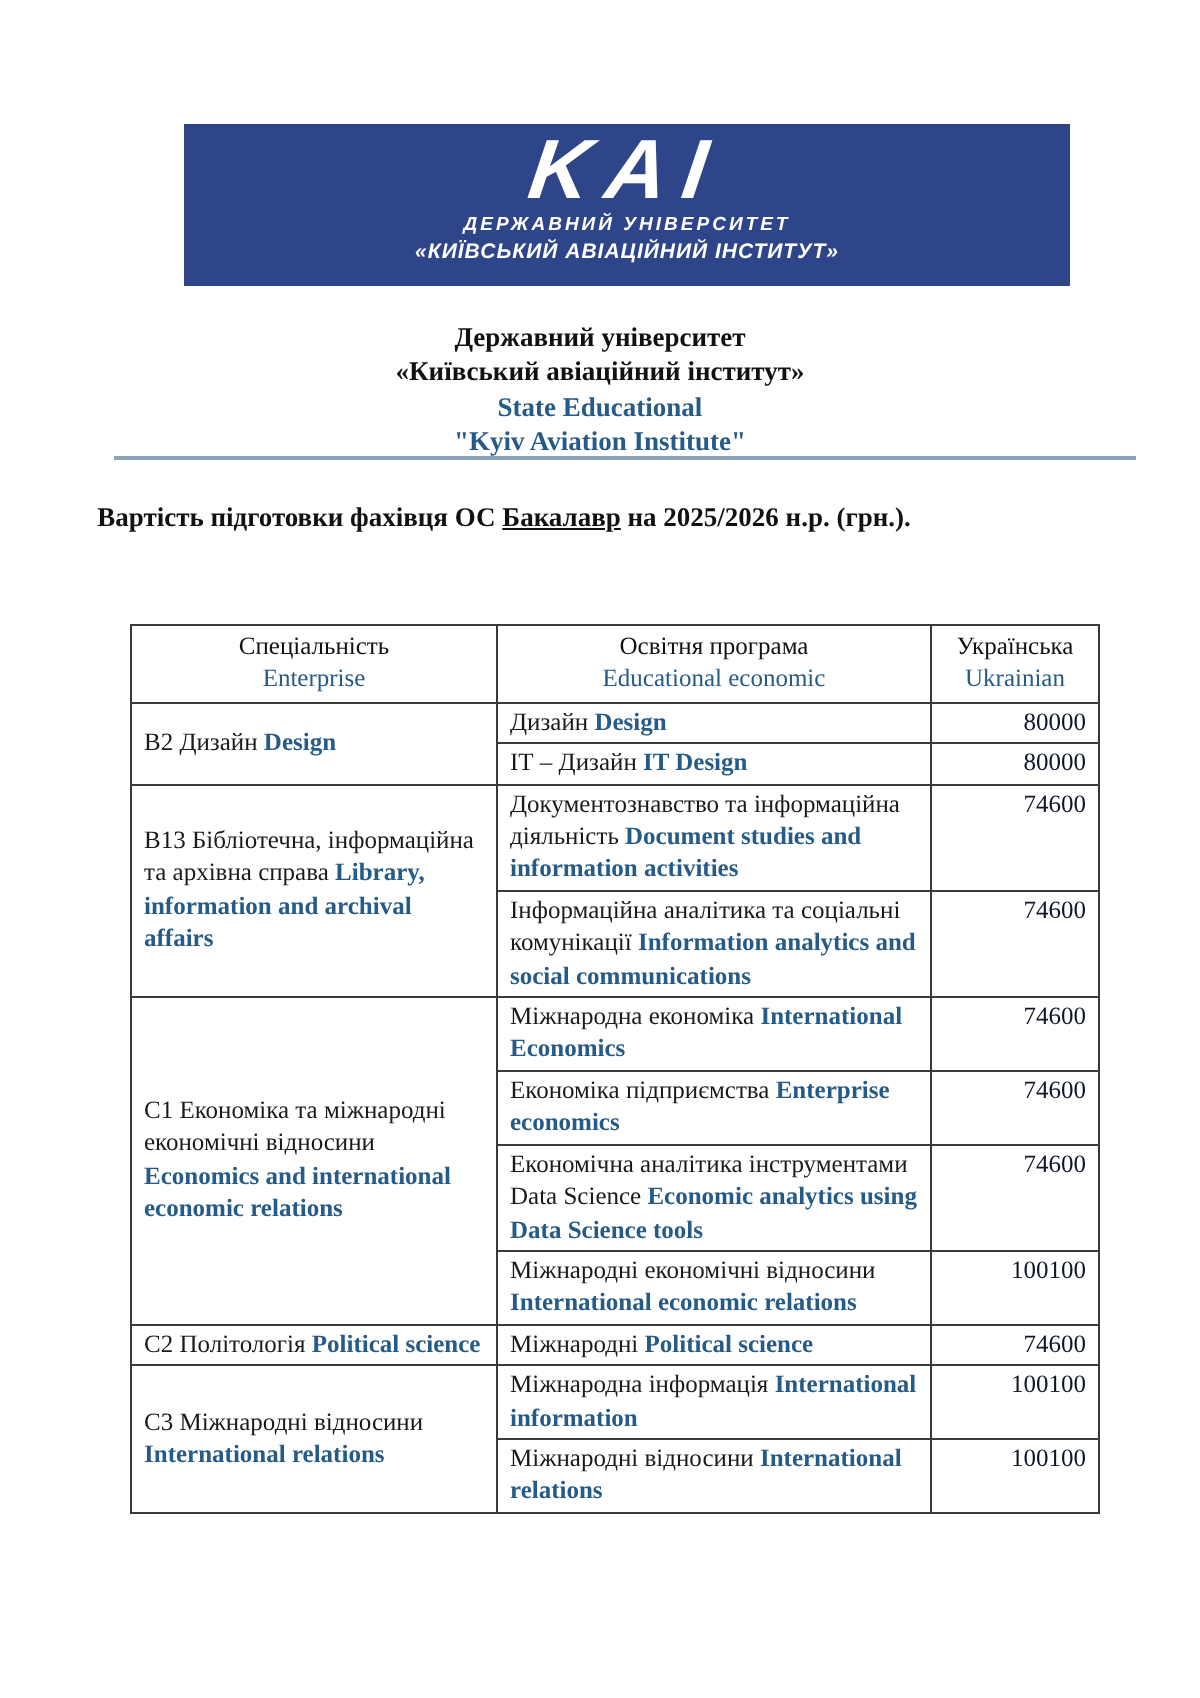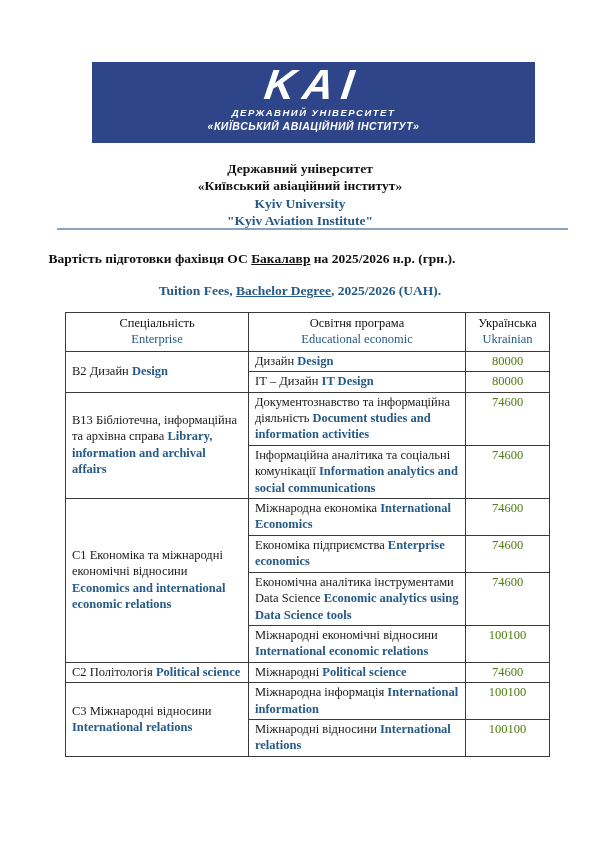--- a/index.html
+++ b/index.html
@@ -81,46 +81,45 @@
     line-height:16.4px;
   }
   table.fees th {
     text-align:center; vertical-align:middle;
     font-weight:normal; padding-top:2px; padding-bottom:3px;
   }
   th .hdr-uk { display:block; color:#111; }
   th .hdr-en { display:block; color:#265a87; }
   td.direction { vertical-align:middle; }
   td.program   { vertical-align:top; }
-  td.price     { vertical-align:top; text-align:center; color:#4d7c0f; }
+  td.price     { vertical-align:top; text-align:right; color:#0f172a; }
   .uk-text { color:#1a1a1a; font-weight:normal; }
   .en-text { color:#265a87; font-weight:bold; }
 </style>
 </head>
 <body>
 
 <div class="page">
 
   <div class="banner">
     <div class="kai">KAI</div>
     <div class="banner-sub1">ДЕРЖАВНИЙ УНІВЕРСИТЕТ</div>
     <div class="banner-sub2">«КИЇВСЬКИЙ АВІАЦІЙНИЙ ІНСТИТУТ»</div>
   </div>
 
   <div class="uni-block">
     <div class="uni-uk">Державний університет</div>
     <div class="uni-uk">«Київський авіаційний інститут»</div>
-    <div class="uni-en first">Kyiv University</div>
+    <div class="uni-en first">State Educational</div>
     <div class="uni-en">"Kyiv Aviation Institute"</div>
   </div>
 
   <div class="separator"></div>
 
   <div class="title-uk"><span>Вартість підготовки фахівця ОС </span><span class="u">Бакалавр</span><span> на 2025/2026 н.р. (грн.).</span></div>
-  <div class="title-en"><span>Tuition Fees, </span><span class="u">Bachelor Degree</span><span>, 2025/2026 (UAH).</span></div>
 
   <table class="fees">
     <colgroup>
         <col class="c1">
         <col class="c2">
         <col class="c3">
       </colgroup>
     <thead>
       <tr>
         <th>

